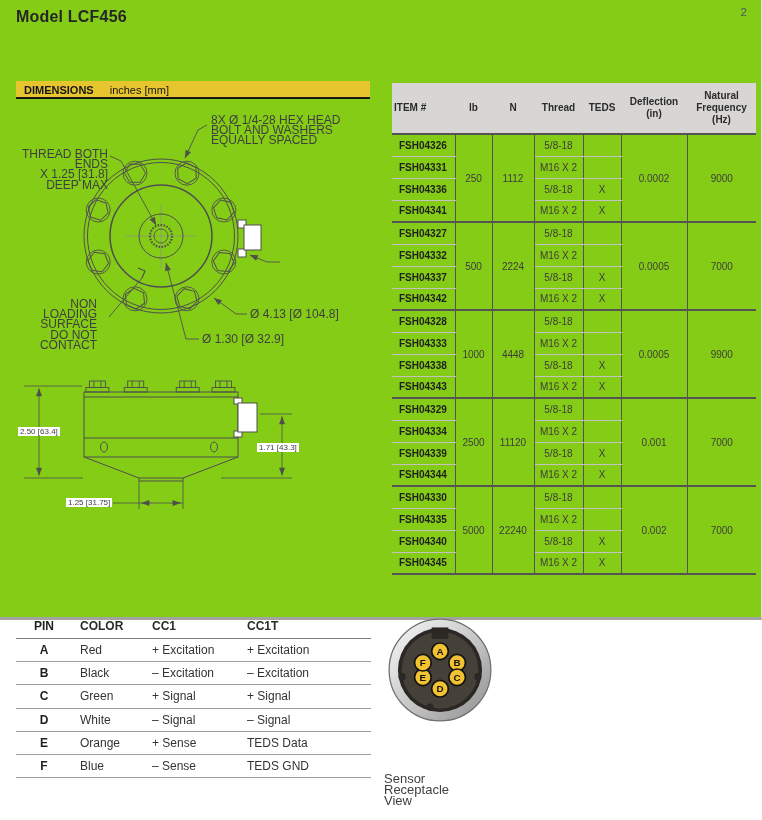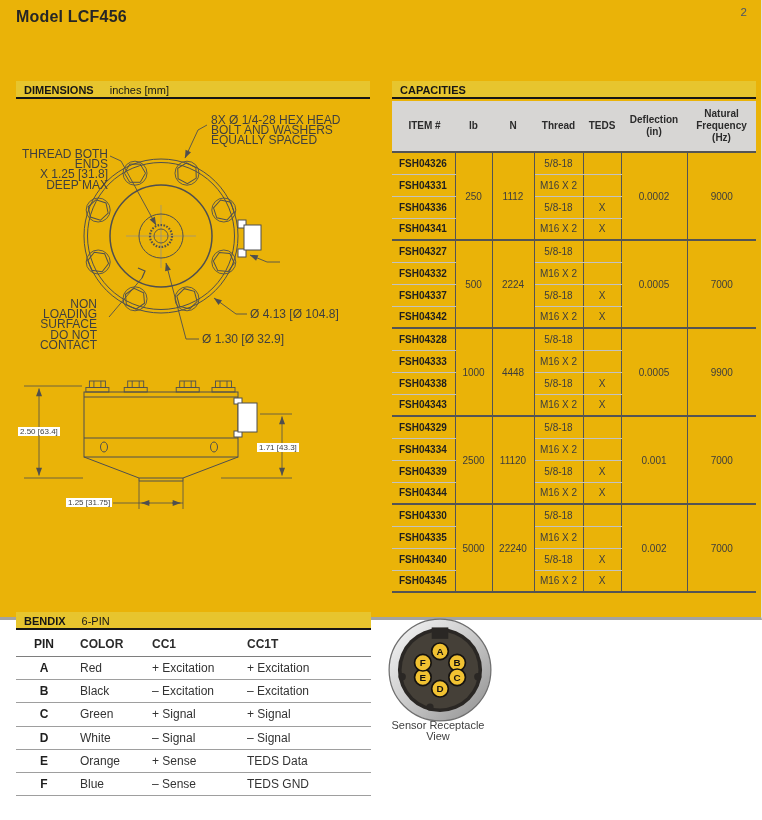--- a/index.html
+++ b/index.html
@@ -1,18 +1,18 @@
 <!DOCTYPE html>
 <html><head>
 <meta charset="utf-8">
 <style>
   * { margin:0; padding:0; box-sizing:border-box; }
   html,body { background:#ffffff; }
   body { width:762px; height:820px; position:relative; font-family:"Liberation Sans",sans-serif; color:#1a1a1a; overflow:hidden; }
-  .page { position:absolute; left:0; top:0; width:762px; height:620px; background:#eab308;
+  .page { position:absolute; left:0; top:0; width:762px; height:620px; background:#84cc16;
           border-right:1px solid #e2e2e2; border-bottom:3px solid #a3a3a3; }
 
   .title { position:absolute; left:16px; top:8px; font-size:16px; font-weight:bold; letter-spacing:.2px; color:#262626; }
   .pagenum { position:absolute; right:14px; top:6px; font-size:11.5px; color:#4a5568; }
 
   
   .bar { position:absolute; height:18px; background:#e7c52e; border-bottom:2.5px solid #161616;
          font-size:11px; padding:2.5px 0 0 8px; color:#161616; }
   .bar .bold { font-weight:bold; }
   .bar .sub { margin-left:16px; }
@@ -22,42 +22,42 @@
   .drawings svg { position:absolute; left:0; top:0; }
   .ann { position:absolute; font-size:12px; line-height:10.2px; color:#3f3f3f; white-space:pre-line; }
   .ar { text-align:right; }
   .dim { position:absolute; font-size:8px; color:#3f3f3f; background:#fff; padding:0 2px; white-space:nowrap; }
 
   
   .cap { position:absolute; left:392px; top:81px; width:364px; }
   .cap table { width:364px; border-collapse:collapse; table-layout:fixed; margin-top:2px; font-size:10px; color:#3d3d3d; }
   .cap thead th { background:#d7d6d4; height:51px; font-size:10px; color:#2b2b2b;
                   border-bottom:2px solid #545454; white-space:pre-line; line-height:12px; vertical-align:middle; }
-  .cap thead th.h-item { text-align:center; padding-left:2px; }
+  .cap thead th.h-item { text-align:left; padding-left:2px; }
   .cap tbody { border-bottom:2px solid #545454; }
   .cap td { height:22px; padding:0; text-align:center; vertical-align:middle; border-right:1px solid #545454; }
   .cap td.last { border-right:none; }
   .cap td.c-item { text-align:left; padding-left:7px; font-weight:bold; color:#1f1f1f; }
   .cap td.inner { border-bottom:1px solid #c2c2c2; }
 
   
   .bdx { position:absolute; left:16px; top:612px; width:355px; }
   .bdx .grid { display:grid; grid-template-columns:56px 72px 95px 1fr; margin-top:2px; font-size:12px; color:#333; }
   .b-head { background:#d7d6d4; height:25px; font-weight:bold; color:#2b2b2b; border-bottom:1px solid #7e7e7e; }
   .b-row  { height:23.2px; border-bottom:1px solid #9e9e9e; }
   .b-head, .b-row { display:contents; }
   .bdx .cell { display:flex; align-items:center; padding-left:8px; height:inherit; }
   .bdx .b-head .cell { height:25px; border-bottom:1px solid #7e7e7e; }
   .bdx .b-row .cell { height:23.2px; border-bottom:1px solid #9e9e9e; }
   .bdx .cpin { justify-content:center; padding-left:0; font-weight:bold; color:#1f1f1f; }
 
   
   .recep { position:absolute; left:386px; top:616px; width:108px; }
-  .recep-caption { position:absolute; left:384px; top:720px; width:108px; text-align:center;
-                   font-size:11px; line-height:11px; color:#3f3f3f; white-space:pre-line; }
+  .recep-caption { position:absolute; left:384px; top:773px; width:108px; 
+                   font-size:13px; line-height:11px; color:#3f3f3f; white-space:pre-line; }
 </style>
 </head>
 <body>
 
 <div class="page">
 
   <div class="title">Model LCF456</div>
   <div class="pagenum">2</div>
 
   <div class="bar" style="left:16px; top:81px; width:354px;">
@@ -203,23 +203,20 @@
 DO NOT
 CONTACT</div>
     <div class="ann" style="left:236px; top:209px;">Ø 4.13 [Ø 104.8]</div>
     <div class="ann" style="left:188px; top:234px;">Ø 1.30 [Ø 32.9]</div>
     <div class="dim" style="left:4px; top:327px;">2.50 [63.4]</div>
     <div class="dim" style="left:243px; top:343px;">1.71 [43.3]</div>
     <div class="dim" style="left:52px; top:398px;">1.25 [31.75]</div>
   </div>
 
   <div class="cap">
-    <div class="bar" style="position:relative; left:0; top:0; width:364px;">
-      <span class="bold">CAPACITIES</span>
-    </div>
     <table>
       <colgroup>
           <col style="width:63px">
           <col style="width:37px">
           <col style="width:42px">
           <col style="width:49px">
           <col style="width:38px">
           <col style="width:66px">
           <col style="width:69px">
         </colgroup>
@@ -364,23 +361,20 @@
         <tr>
             <td class="c-item">FSH04345</td>
             <td>M16 X 2</td>
             <td>X</td>
           </tr>
       </tbody>
     </table>
   </div>
 
   <div class="bdx">
-    <div class="bar" style="position:relative; left:0; top:0; width:355px;">
-      <span class="bold">BENDIX</span><span class="sub">6-PIN</span>
-    </div>
     <div class="grid">
       <div class="b-head">
         <div class="cell cpin">PIN</div>
         <div class="cell">COLOR</div>
         <div class="cell">CC1</div>
         <div class="cell">CC1T</div>
       </div>
       <div class="b-row">
         <div class="cell cpin">A</div>
         <div class="cell">Red</div>

